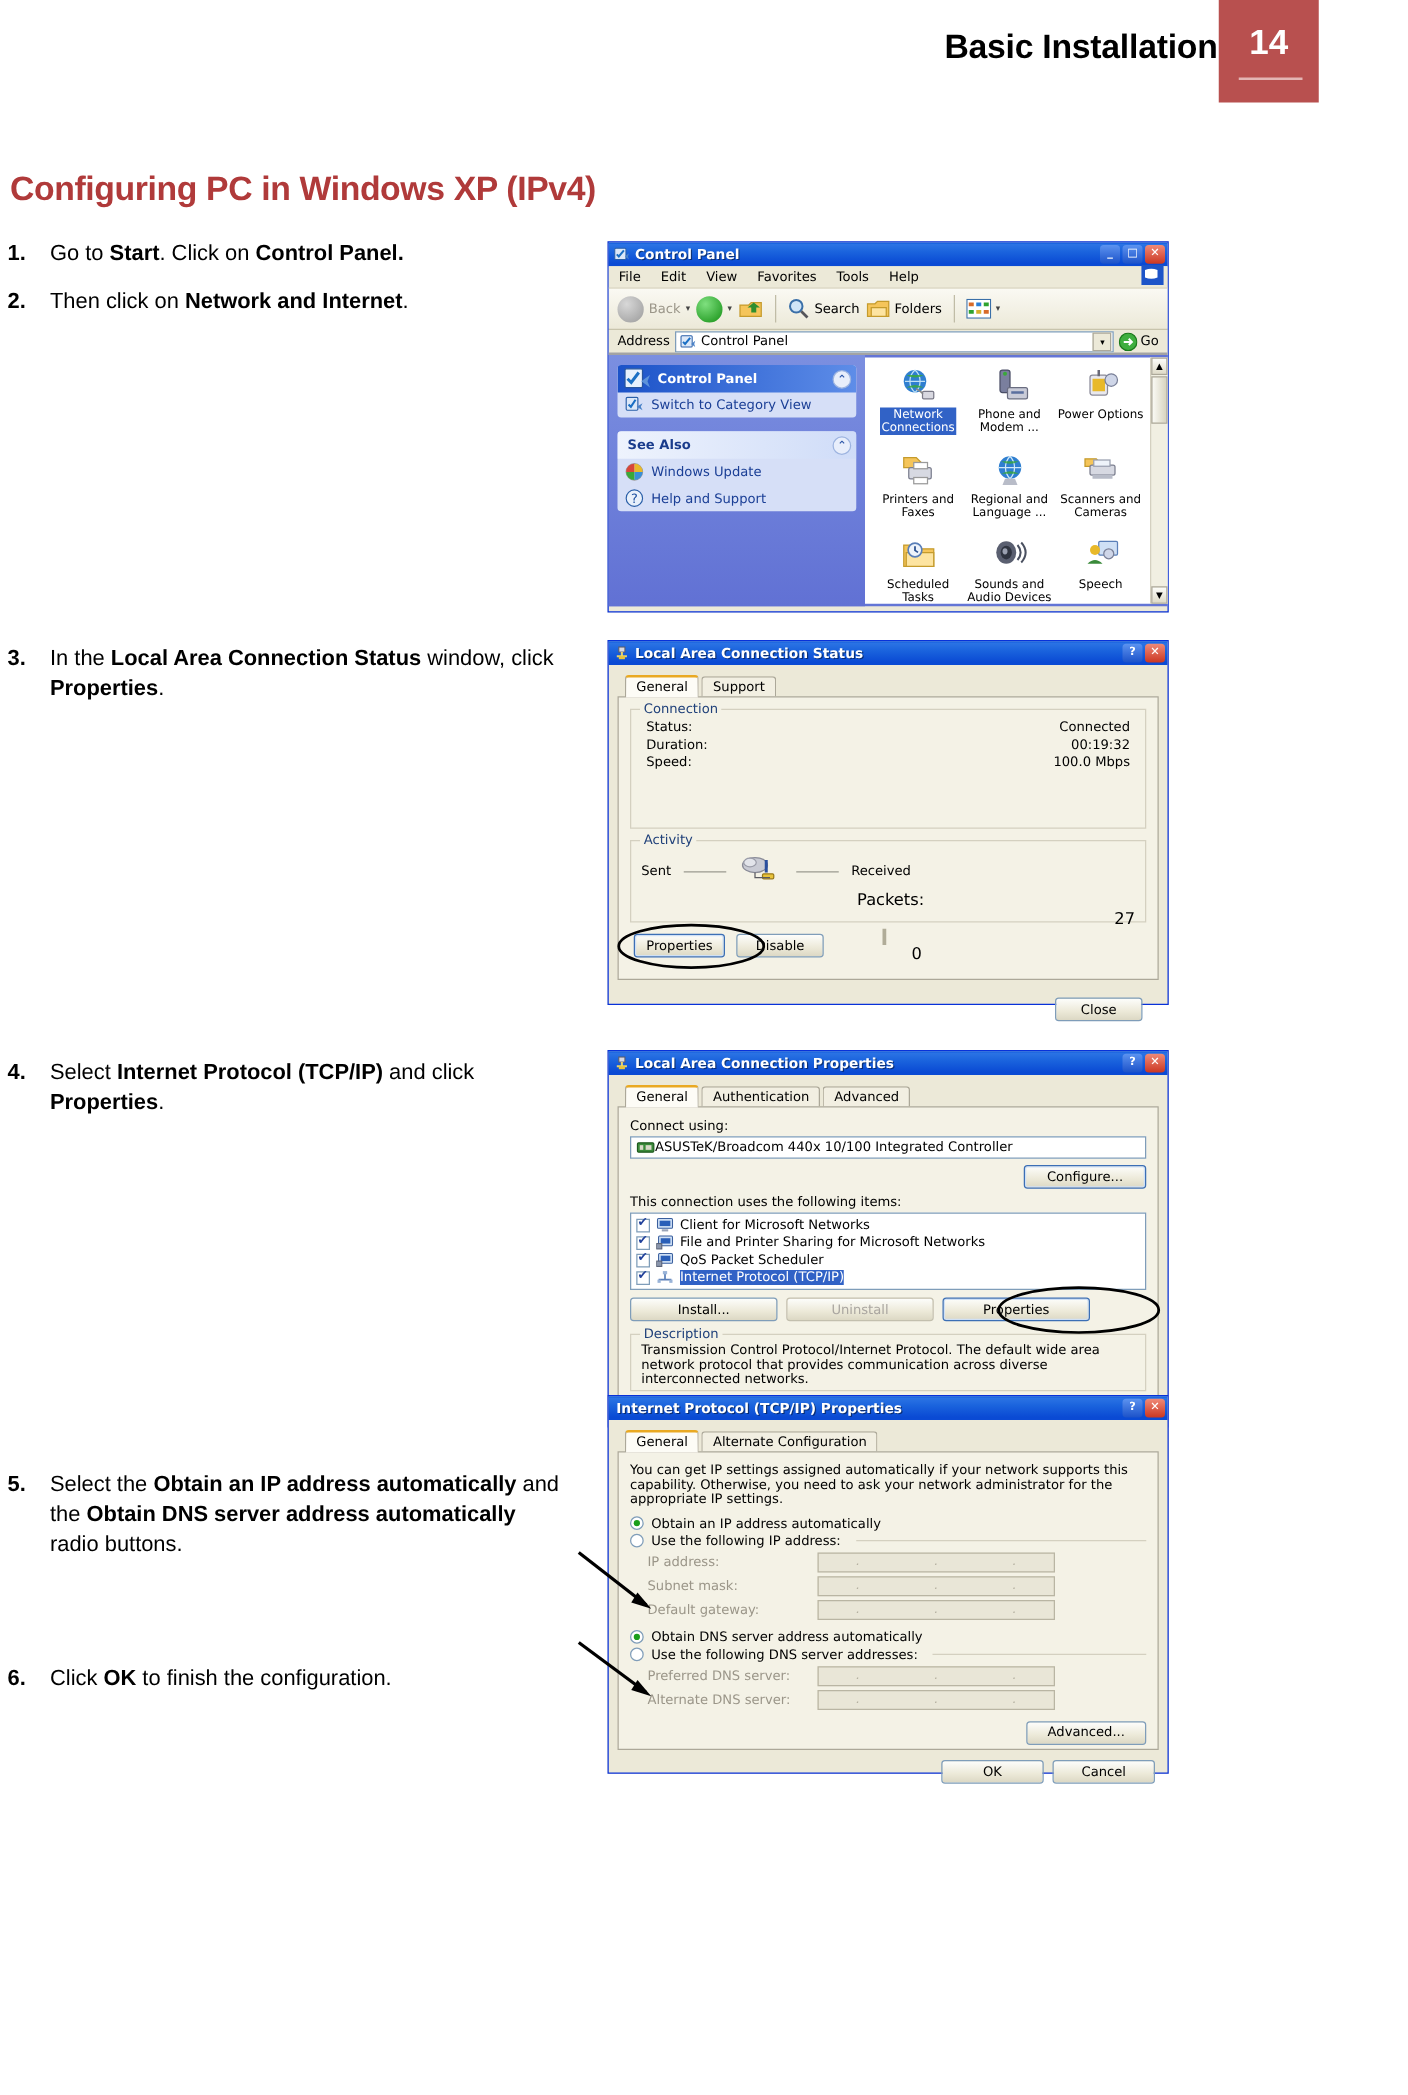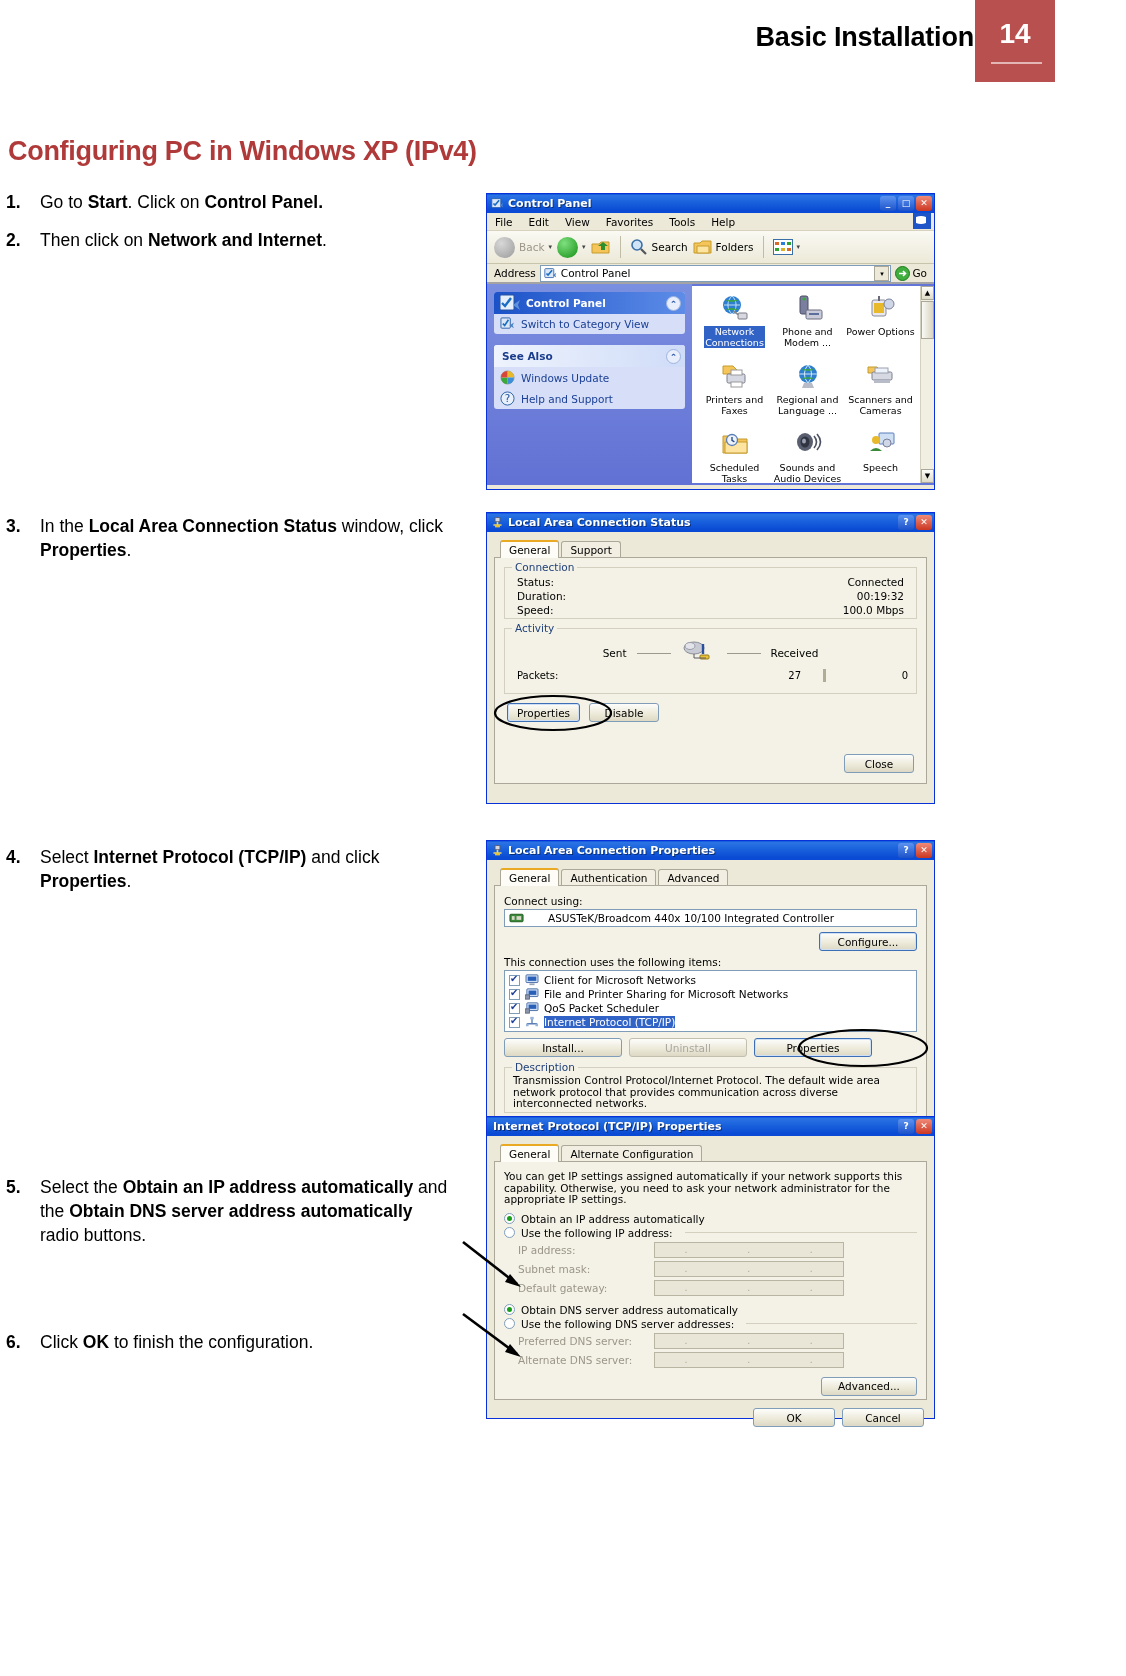--- a/index.html
+++ b/index.html
@@ -566,52 +566,52 @@
     </span>
   </div>
 
   <div class="dlg-body">
     <div class="tabstrip">
       <div class="tab active">General</div>
       <div class="tab">Support</div>
     </div>
     <div class="tabpanel" style="height:227px">
 
-      <div class="group" style="height:52px">
+      <div class="group" style="height:96px">
         <span class="legend">Connection</span>
         <div class="kv">
           <span>Status:</span>
           <span>Connected</span>
         </div>
         <div class="kv">
           <span>Duration:</span>
           <span>00:19:32</span>
         </div>
         <div class="kv">
           <span>Speed:</span>
           <span>100.0 Mbps</span>
         </div>
       </div>
 
       <div class="group" style="height:66px">
         <span class="legend">Activity</span>
-        <div style="display:flex;align-items:center;justify-content:center;gap:10px;margin-top:4px;font-size:10.5px;">
+        <div style="display:flex;align-items:center;justify-content:flex-start;gap:10px;margin-top:4px;font-size:10.5px;">
           <span>Sent</span>
           <span style="width:34px;height:1px;background:#9a9a90;display:inline-block;"></span>
           <svg width="36" height="26" viewBox="0 0 36 26">
             <ellipse cx="13" cy="8" rx="10" ry="6" fill="#c9cbd4" stroke="#8a8c98"></ellipse>
             <ellipse cx="9" cy="6" rx="5" ry="3.5" fill="#e2e4ea" stroke="#9a9ca8"></ellipse>
             <path d="M22 4 v10" stroke="#2a4f9e" stroke-width="2.4"></path>
             <rect x="19" y="15" width="9" height="4" rx="1" fill="#e8c33a" stroke="#9a7a1a"></rect>
             <path d="M13 14 v4 h12" stroke="#5a5a60" fill="none"></path>
           </svg>
           <span style="width:34px;height:1px;background:#9a9a90;display:inline-block;"></span>
           <span>Received</span>
         </div>
-        <div style="display:flex;align-items:center;font-size:10px;margin-top:3px;">
+        <div style="display:flex;align-items:center;font-size:13px;margin-top:3px;flex-direction:column;">
           <span style="padding-left:4px">Packets:</span>
           <span style="margin-left:auto;width:150px;text-align:right;">27</span>
           <span style="width:3px;height:13px;background:#b0ac98;margin:0 28px 0 22px;"></span>
           <span style="width:54px;text-align:right;">0</span>
         </div>
       </div>
 
       <div style="display:flex;gap:9px;padding-left:3px;position:relative;">
         <span class="xbtn default">Properties</span>
         <span class="xbtn">Disable</span>
@@ -643,21 +643,21 @@
 
   <div class="dlg-body">
     <div class="tabstrip">
       <div class="tab active">General</div>
       <div class="tab">Authentication</div>
       <div class="tab">Advanced</div>
     </div>
 
     <div class="tabpanel" style="height:237px">
       <div style="font-size:10.5px;">Connect using:</div>
-      <div style="display:flex;align-items:center;gap:24px;background:#fff;border:1px solid #7f9db9;padding:2px 4px;margin-top:2px;font-size:10.5px;">
+      <div style="display:flex;align-items:center;gap:0;background:#fff;border:1px solid #7f9db9;padding:2px 4px;margin-top:2px;font-size:10.5px;">
         <svg width="15" height="12" viewBox="0 0 16 12">
           <rect x="1" y="2" width="14" height="8" rx="1" fill="#3a8a3a" stroke="#1f5a1f"></rect>
           <rect x="3" y="4" width="3" height="4" fill="#d8d8c8"></rect>
           <rect x="8" y="4" width="5" height="4" fill="#d8d8c8"></rect>
         </svg>
         <span>ASUSTeK/Broadcom 440x 10/100 Integrated Controller</span>
       </div>
       <div style="display:flex;justify-content:flex-end;margin-top:5px;">
         <span class="xbtn default" style="min-width:98px">Configure...</span>
       </div>

